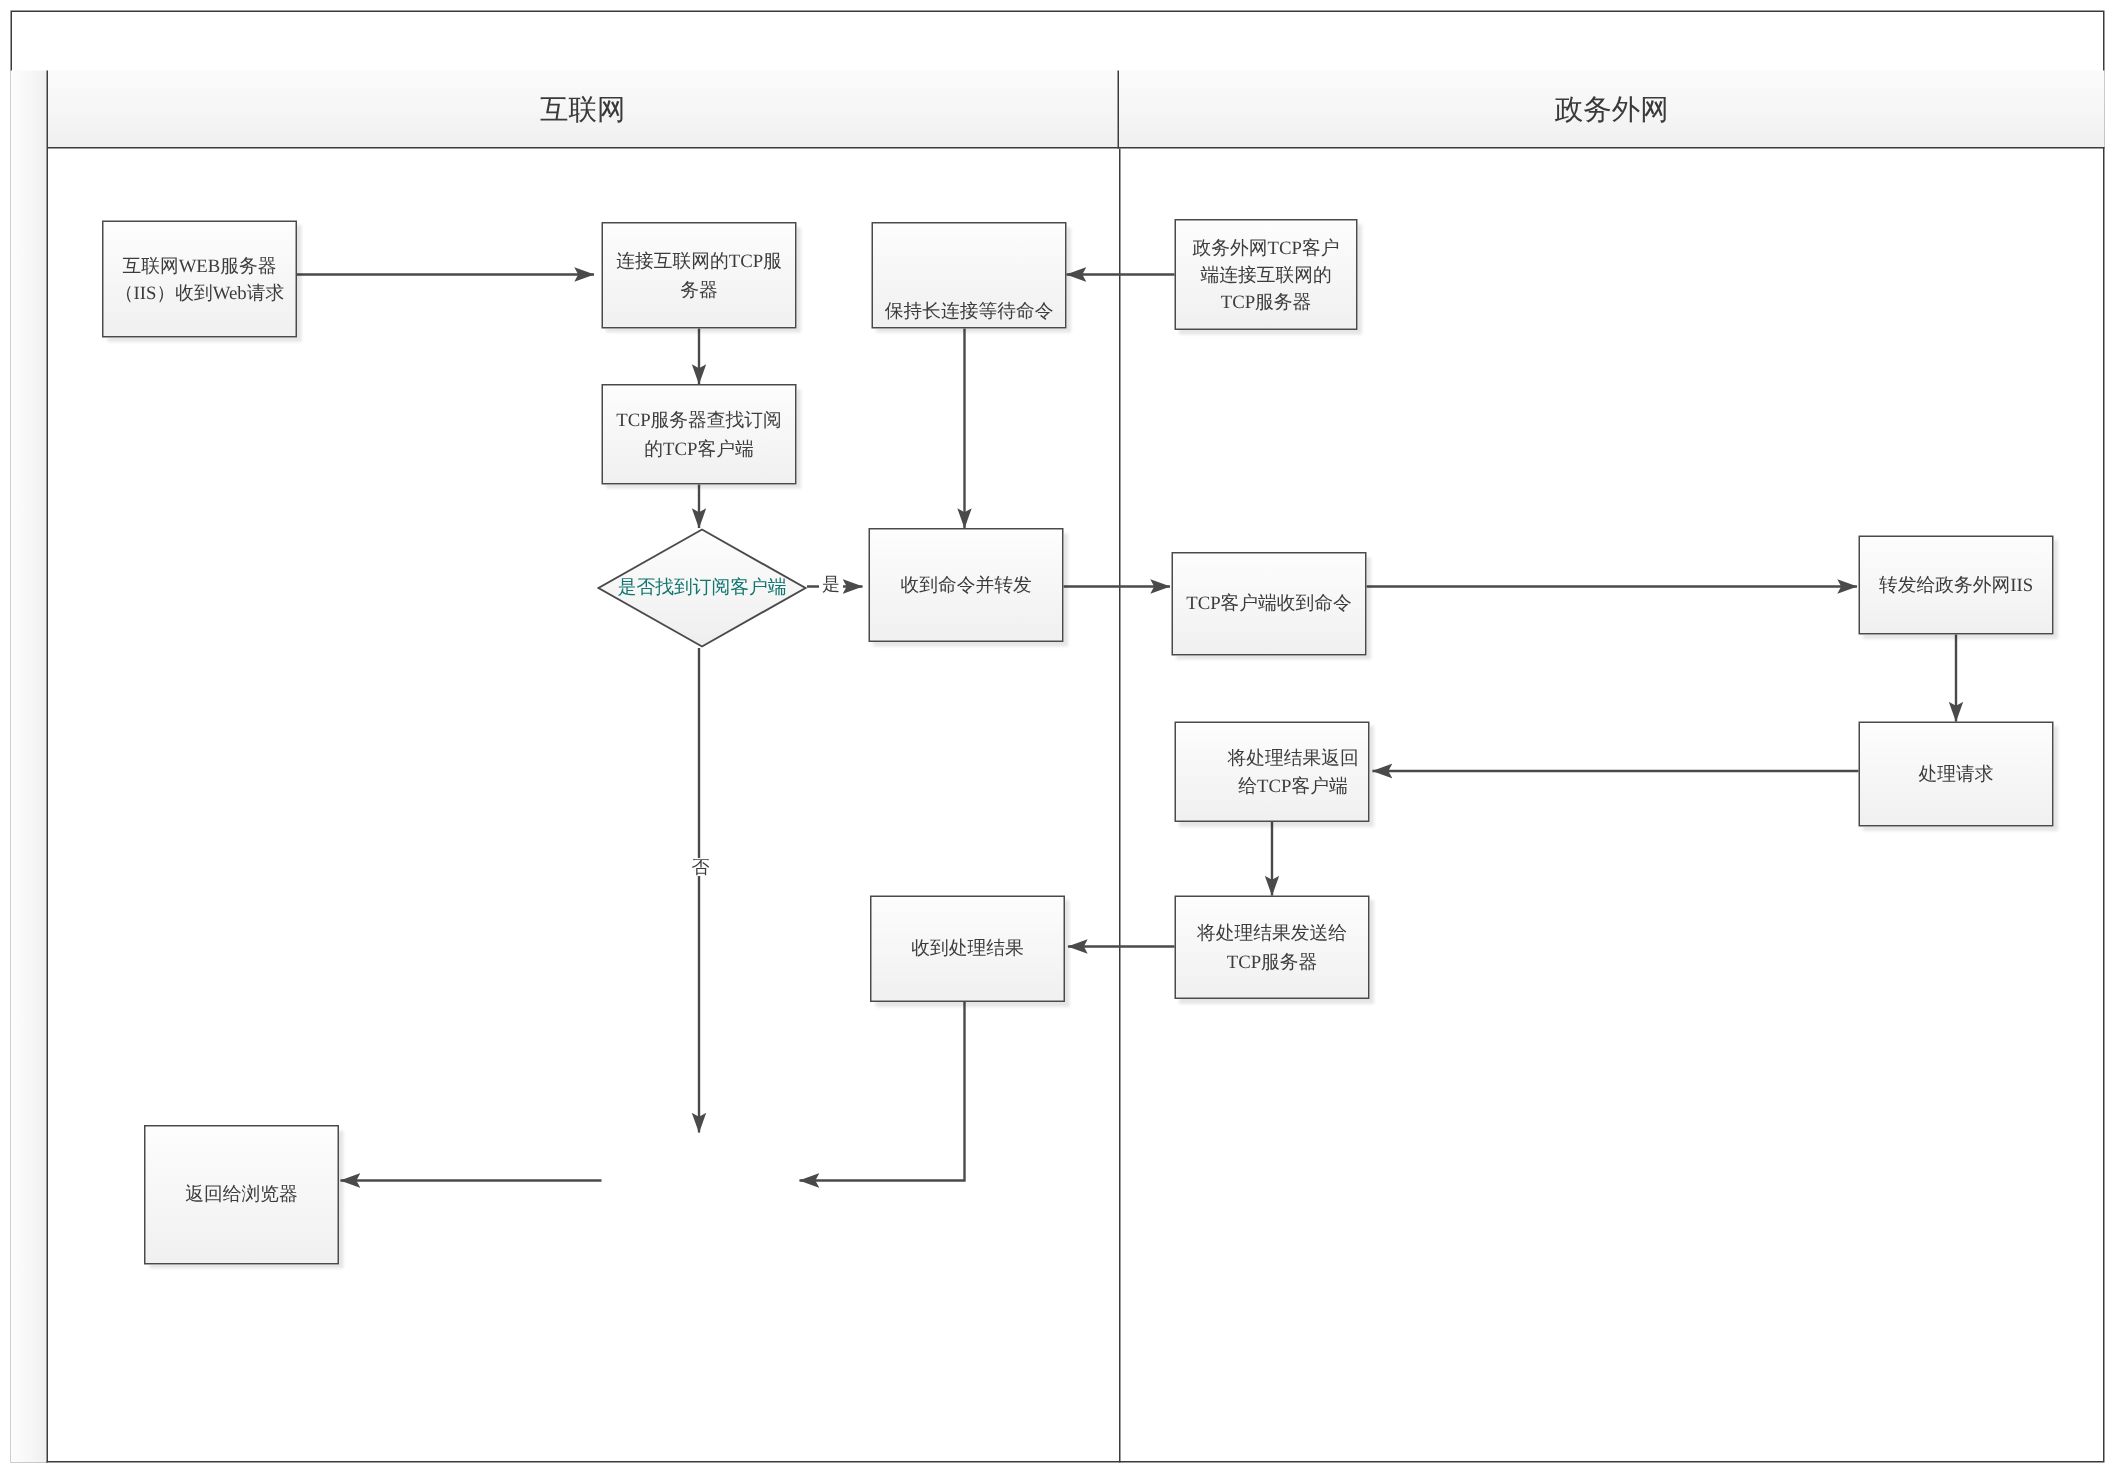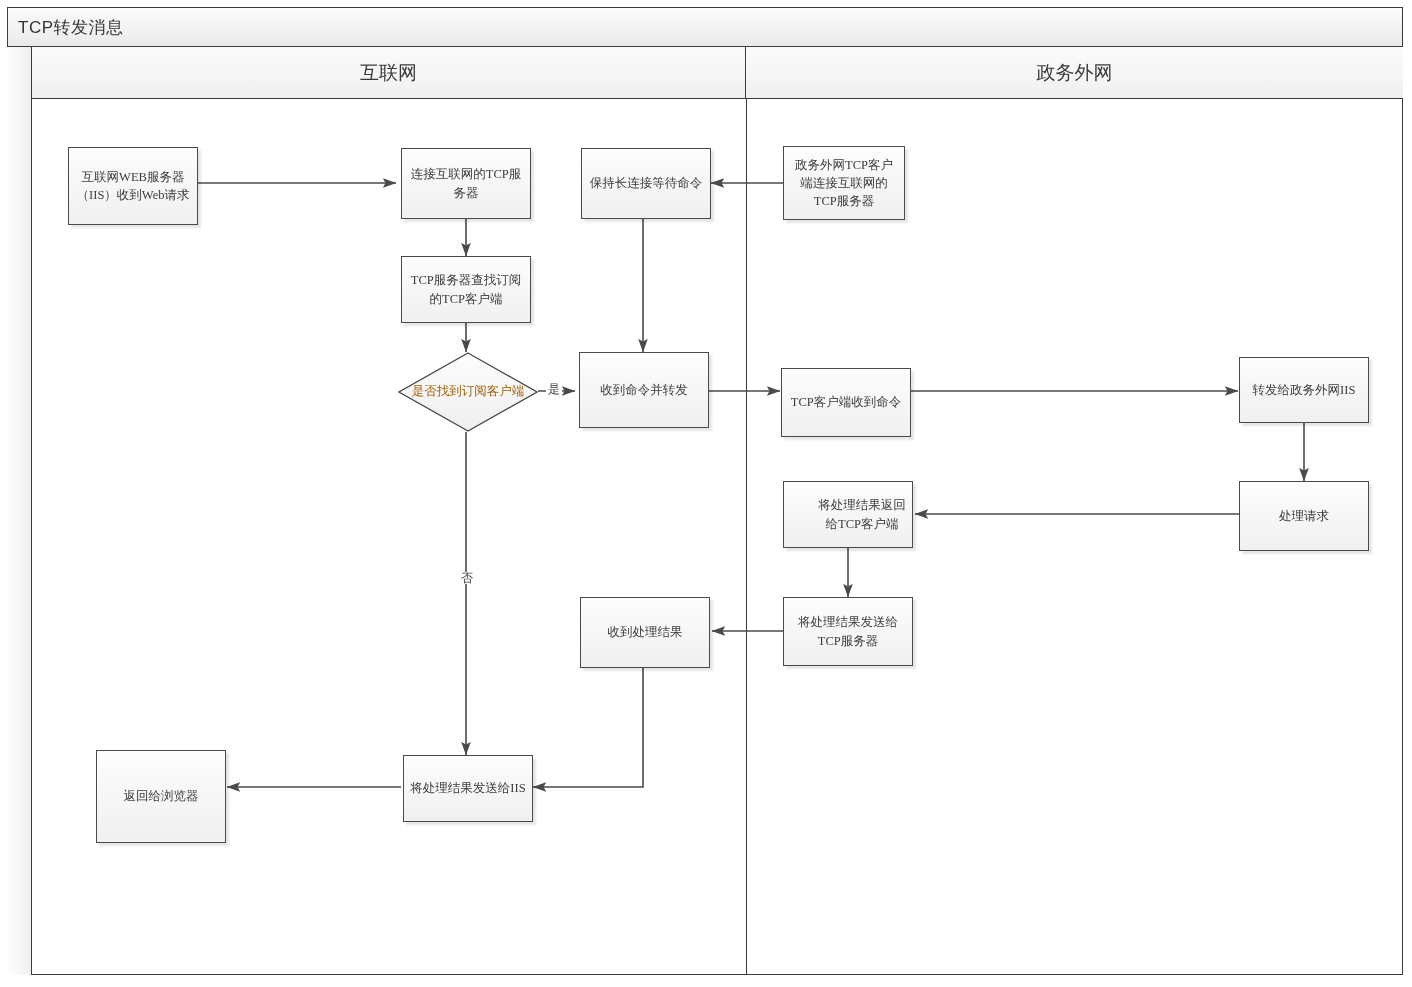--- a/index.html
+++ b/index.html
@@ -63,41 +63,38 @@
   
   .decision{
     position:absolute;box-sizing:border-box;
     display:flex;align-items:center;justify-content:center;
   }
   .decision .dia{
     position:absolute;left:0;top:0;width:100%;height:100%;
   }
   .decision .dlabel{
     position:relative;z-index:2;text-align:center;font-size:12.5px;line-height:1.4;
-    color:#a16207;font-family:"Liberation Serif","DejaVu Serif",serif;
+    color:#0f766e;font-family:"Liberation Serif","DejaVu Serif",serif;
   }
 
   
   .edge-layer{position:absolute;left:0;top:0;width:1412px;height:987px;pointer-events:none;}
   .edge-label{
     position:absolute;font-size:12px;color:#3c3c3c;background:#ffffff;
     padding:0 2px;font-family:"Liberation Serif","DejaVu Serif",serif;
     line-height:1;
   }
 </style>
 </head>
 <body>
 
 <div id="stage">
 
   <div class="pool-frame"></div>
 
-  <div class="pool-title">
-    <span>TCP转发消息</span>
-  </div>
 
   <div class="pool-side"></div>
 
   <div class="lane-head" id="lane-head-0">
     <span>互联网</span>
   </div>
   <div class="lane-head" id="lane-head-1">
     <span>政务外网</span>
   </div>
   <div class="lane-divider"></div>
@@ -164,21 +161,21 @@
           <stop offset="0%" stop-color="#fdfdfd"></stop>
           <stop offset="50%" stop-color="#f6f6f6"></stop>
           <stop offset="100%" stop-color="#eeeeee"></stop>
         </linearGradient>
       </defs>
       <polygon points="70,1 139,40 70,79 1,40" fill="url(#dgrad)" stroke="#4a4a4a" stroke-width="1.3"></polygon>
     </svg>
     <div class="dlabel">是否找到订阅客户端</div>
   </div>
 
-  <div class="node" style="left:581px;top:148px;width:130px;height:71px;">
+  <div class="node" style="left:581px;top:148px;width:130px;height:71px;align-items:flex-end;">
     <span>保持长连接等待命令</span>
   </div>
 
   <div class="node" style="left:783px;top:146px;width:122px;height:74px;">
     <span>政务外网TCP客户端连接互联网的TCP服务器</span>
   </div>
 
   <div class="node" style="left:579px;top:352px;width:130px;height:76px;text-align:right;">
     <span>收到命令并转发</span>
   </div>
@@ -200,21 +197,18 @@
   </div>
 
   <div class="node" style="left:783px;top:597px;width:130px;height:69px;">
     <span>将处理结果发送给TCP服务器</span>
   </div>
 
   <div class="node" style="left:580px;top:597px;width:130px;height:71px;">
     <span>收到处理结果</span>
   </div>
 
-  <div class="node" style="left:403px;top:755px;width:130px;height:67px;">
-    <span>将处理结果发送给IIS</span>
-  </div>
 
   <div class="node" style="left:96px;top:750px;width:130px;height:93px;align-items:center;">
     <span>返回给浏览器</span>
   </div>
 
 </div>
 
 </body></html>

